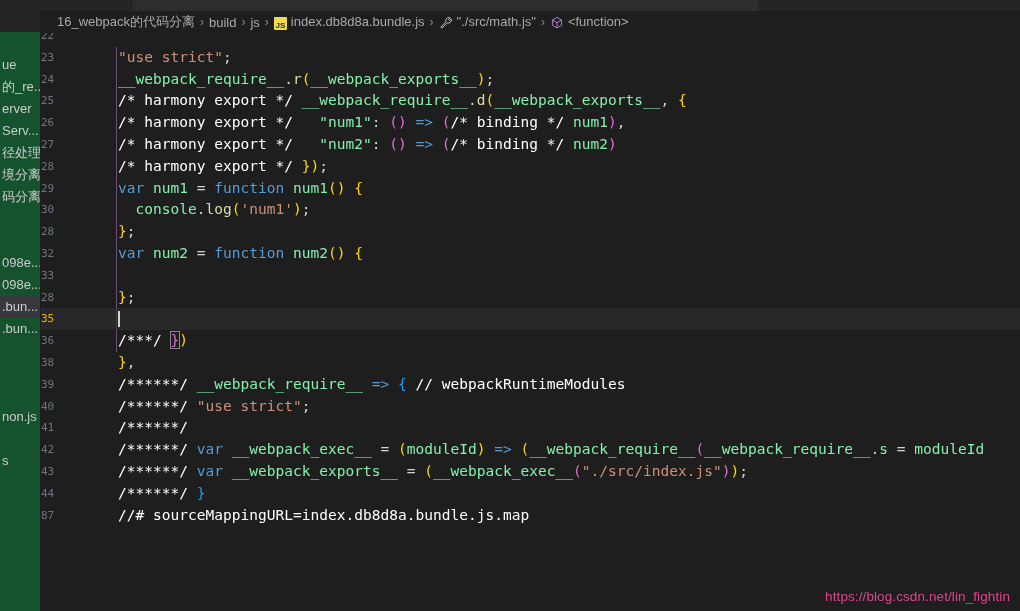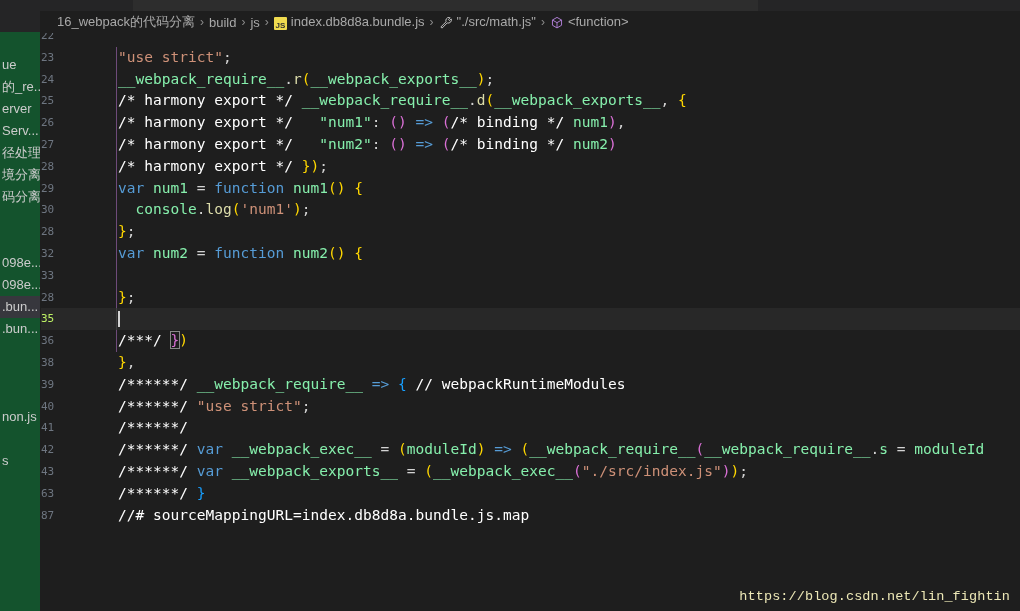--- a/index.html
+++ b/index.html
@@ -50,21 +50,21 @@
   }
 
   
   .editor{
     position:absolute;left:41px;top:33px;width:979px;height:578px;
     background:#1e1e1e;overflow:hidden;
   }
   .code{position:absolute;left:0;top:-8px;width:979px;}
   .row{height:21.8px;line-height:21.8px;position:relative;white-space:pre;}
   .row.active{background:#282828;}
-  .row.active .ln{color:#bef264;}
+  .row.active .ln{color:#eab308;}
   .ln{
     position:absolute;left:0;top:0;width:52px;text-align:left;
     color:#6e7681;font-size:11px;
     font-family:"DejaVu Sans Mono","Liberation Mono",monospace;
     user-select:none;
   }
   .src{
     position:absolute;left:77px;top:0;
     font-size:14.5px;
     font-family:"DejaVu Sans Mono","Liberation Mono",monospace;
@@ -86,22 +86,22 @@
   .t-fn{color:#dcdcaa;}
   .t-arrow{color:#569cd6;}
   .t-b1{color:#ffd700;}
   .t-b2{color:#da70d6;}
   .t-b3{color:#179fff;}
   .t-plain{color:#d4d4d4;}
 
   
   .wm{
     position:absolute;right:10px;bottom:7px;
-    font-family:Liberation Mono, monospace;
-    font-size:13.5px;color:#fef9c3;opacity:.92;
+    font-family:Liberation Sans, sans-serif;
+    font-size:13.5px;color:#ec4899;opacity:.92;
     letter-spacing:.1px;
   }
 </style>
 </head>
 <body>
 
 <div class="app">
 
   <div class="tabstrip">
     <div class="tab-active"></div>
@@ -174,20 +174,20 @@
         <div class="row"><span class="ln">33</span><span class="guide"></span></div>
         <div class="row"><span class="ln">28</span><span class="guide"></span><span class="src"><span class="t-b1">}</span><span class="t-plain">;</span></span></div>
         <div class="row active"><span class="ln">35</span><span class="guide-g"></span><span class="caret"></span><span class="src"></span></div>
         <div class="row"><span class="ln">36</span><span class="guide"></span><span class="src"><span class="t-com">/***/ </span><span class="t-b2 bmatch">}</span><span class="t-b1">)</span></span></div>
         <div class="row"><span class="ln">38</span><span class="src"><span class="t-b1">}</span><span class="t-plain">,</span></span></div>
         <div class="row"><span class="ln">39</span><span class="src"><span class="t-com">/******/ </span><span class="t-var">__webpack_require__</span><span class="t-plain"> </span><span class="t-arrow">=&gt;</span><span class="t-plain"> </span><span class="t-b3">{</span><span class="t-plain"> </span><span class="t-com">// webpackRuntimeModules</span></span></div>
         <div class="row"><span class="ln">40</span><span class="src"><span class="t-com">/******/ </span><span class="t-str">"use strict"</span><span class="t-plain">;</span></span></div>
         <div class="row"><span class="ln">41</span><span class="src"><span class="t-com">/******/</span></span></div>
         <div class="row"><span class="ln">42</span><span class="src"><span class="t-com">/******/ </span><span class="t-kw">var</span><span class="t-plain"> </span><span class="t-var">__webpack_exec__</span><span class="t-plain"> = </span><span class="t-b1">(</span><span class="t-var">moduleId</span><span class="t-b1">)</span><span class="t-plain"> </span><span class="t-arrow">=&gt;</span><span class="t-plain"> </span><span class="t-b1">(</span><span class="t-var">__webpack_require__</span><span class="t-b2">(</span><span class="t-var">__webpack_require__</span><span class="t-plain">.</span><span class="t-var">s</span><span class="t-plain"> = </span><span class="t-var">moduleId</span></span></div>
         <div class="row"><span class="ln">43</span><span class="src"><span class="t-com">/******/ </span><span class="t-kw">var</span><span class="t-plain"> </span><span class="t-var">__webpack_exports__</span><span class="t-plain"> = </span><span class="t-b1">(</span><span class="t-var">__webpack_exec__</span><span class="t-b2">(</span><span class="t-str">"./src/index.js"</span><span class="t-b2">)</span><span class="t-b1">)</span><span class="t-plain">;</span></span></div>
-        <div class="row"><span class="ln">63</span><span class="src"><span class="t-com">/******/ </span><span class="t-b3">}</span></span></div>
+        <div class="row"><span class="ln">44</span><span class="src"><span class="t-com">/******/ </span><span class="t-b3">}</span></span></div>
         <div class="row"><span class="ln">87</span><span class="src"><span class="t-com">//# sourceMappingURL=index.db8d8a.bundle.js.map</span></span></div>
       </div>
   </div>
 
   <div class="wm">https://blog.csdn.net/lin_fightin</div>
 
 </div>
 
 </body></html>

